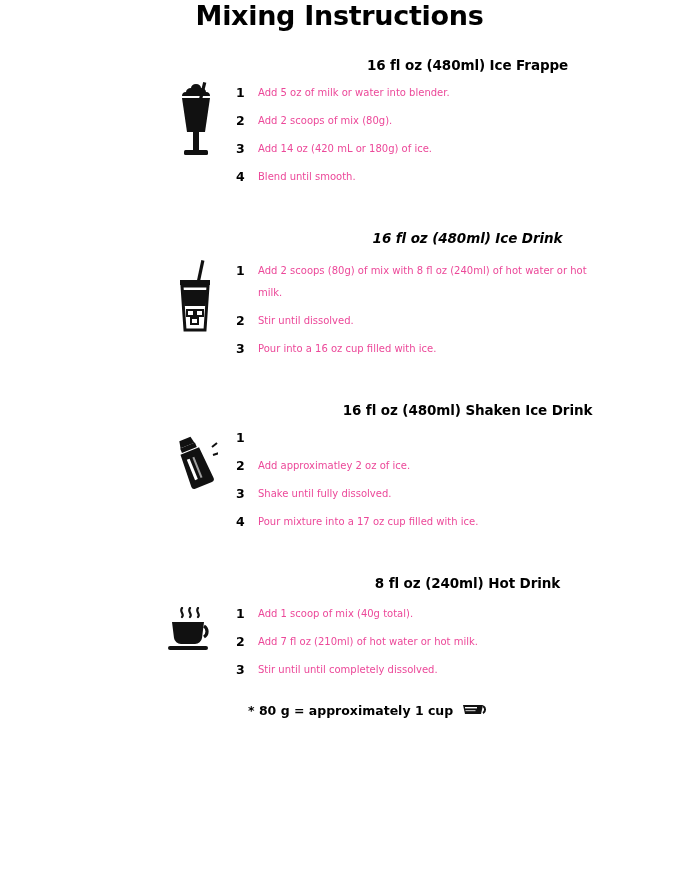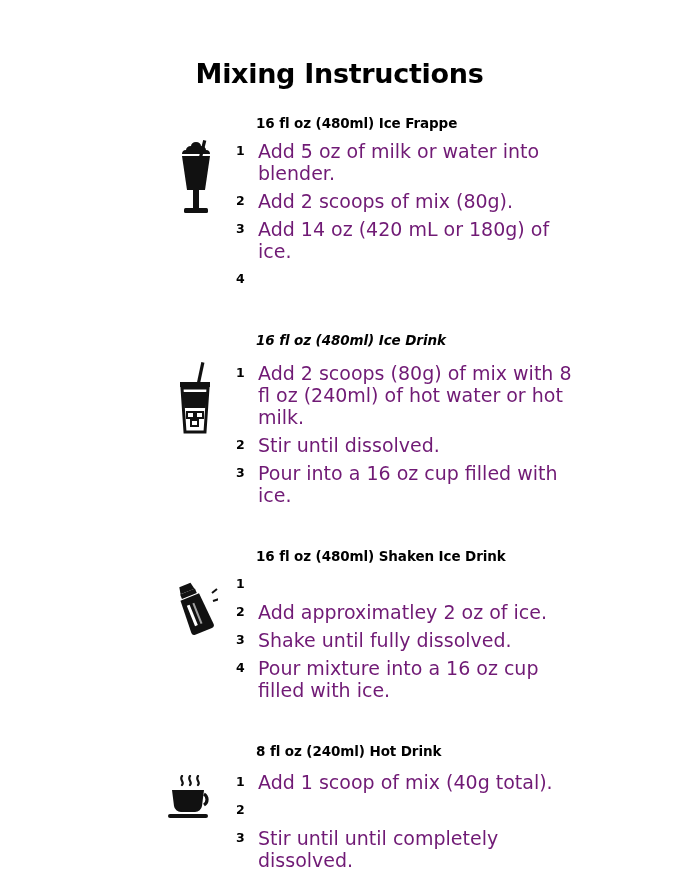--- a/index.html
+++ b/index.html
@@ -19,39 +19,39 @@
     width: 679px;
     height: 879px;
     position: relative;
     box-sizing: border-box;
   }
   .title {
     text-align: center;
     font-size: 27px;
     font-weight: bold;
     letter-spacing: -0.3px;
-    margin: 16px;
-    padding-top: 42px;
+    margin: 0;
     font-family: "DejaVu Sans", sans-serif;
   }
 
   .sections {
     margin-top: 26px;
   }
   .section {
     display: block;
     position: relative;
     margin-bottom: 8px;
   }
   .section-head {
     font-size: 13.5px;
     font-weight: bold;
     margin-left: 256px;
     margin-bottom: 9px;
     letter-spacing: -0.1px;
+    text-align: center;
   }
   .section-body {
     display: flex;
     align-items: flex-start;
   }
   .icon-col {
     width: 236px;
     flex: 0 0 236px;
     display: flex;
     justify-content: flex-end;
@@ -68,23 +68,23 @@
     margin-bottom: 6px;
   }
   .step-num {
     width: 22px;
     flex: 0 0 22px;
     font-size: 12.5px;
     font-weight: bold;
     line-height: 22px;
   }
   .step-text {
-    font-size: 19px;
+    font-size: 10px;
     line-height: 22px;
-    color: #701a75;
+    color: #ec4899;
     max-width: 330px;
   }
 
   
   .icon {
     display: block;
   }
 
   .footnote {
     margin-top: 14px;
@@ -148,20 +148,21 @@
           <div class="step">
             <div class="step-num">2</div>
             <div class="step-text">Add 2 scoops of mix (80g).</div>
           </div>
           <div class="step">
             <div class="step-num">3</div>
             <div class="step-text">Add 14 oz (420 mL or 180g) of ice.</div>
           </div>
           <div class="step">
             <div class="step-num">4</div>
+            <div class="step-text">Blend until smooth.</div>
           </div>
         </div>
       </div>
     </div>
 
     <div class="section sec-ice">
       <div class="section-head">16 fl oz (480ml) Ice Drink</div>
       <div class="section-body">
         <div class="icon-col">
           <svg class="icon" width="46" height="74" viewBox="0 0 46 74" xmlns="http://www.w3.org/2000/svg">
@@ -223,21 +224,21 @@
           <div class="step">
             <div class="step-num">2</div>
             <div class="step-text">Add approximatley 2 oz of ice.</div>
           </div>
           <div class="step">
             <div class="step-num">3</div>
             <div class="step-text">Shake until fully dissolved.</div>
           </div>
           <div class="step">
             <div class="step-num">4</div>
-            <div class="step-text">Pour mixture into a 16 oz cup filled with ice.</div>
+            <div class="step-text">Pour mixture into a 17 oz cup filled with ice.</div>
           </div>
         </div>
       </div>
     </div>
 
     <div class="section sec-hot">
       <div class="section-head">8 fl oz (240ml) Hot Drink</div>
       <div class="section-body">
         <div class="icon-col">
           <svg class="icon" width="54" height="46" viewBox="0 0 54 46" xmlns="http://www.w3.org/2000/svg">
@@ -251,20 +252,21 @@
             <rect x="4" y="39" width="40" height="4" rx="2" fill="#111"></rect>
           </svg>
         </div>
         <div class="steps">
           <div class="step">
             <div class="step-num">1</div>
             <div class="step-text">Add 1 scoop of mix (40g total).</div>
           </div>
           <div class="step">
             <div class="step-num">2</div>
+            <div class="step-text">Add 7 fl oz (210ml) of hot water or hot milk.</div>
           </div>
           <div class="step">
             <div class="step-num">3</div>
             <div class="step-text">Stir until until completely dissolved.</div>
           </div>
         </div>
       </div>
     </div>
 
   </div>

